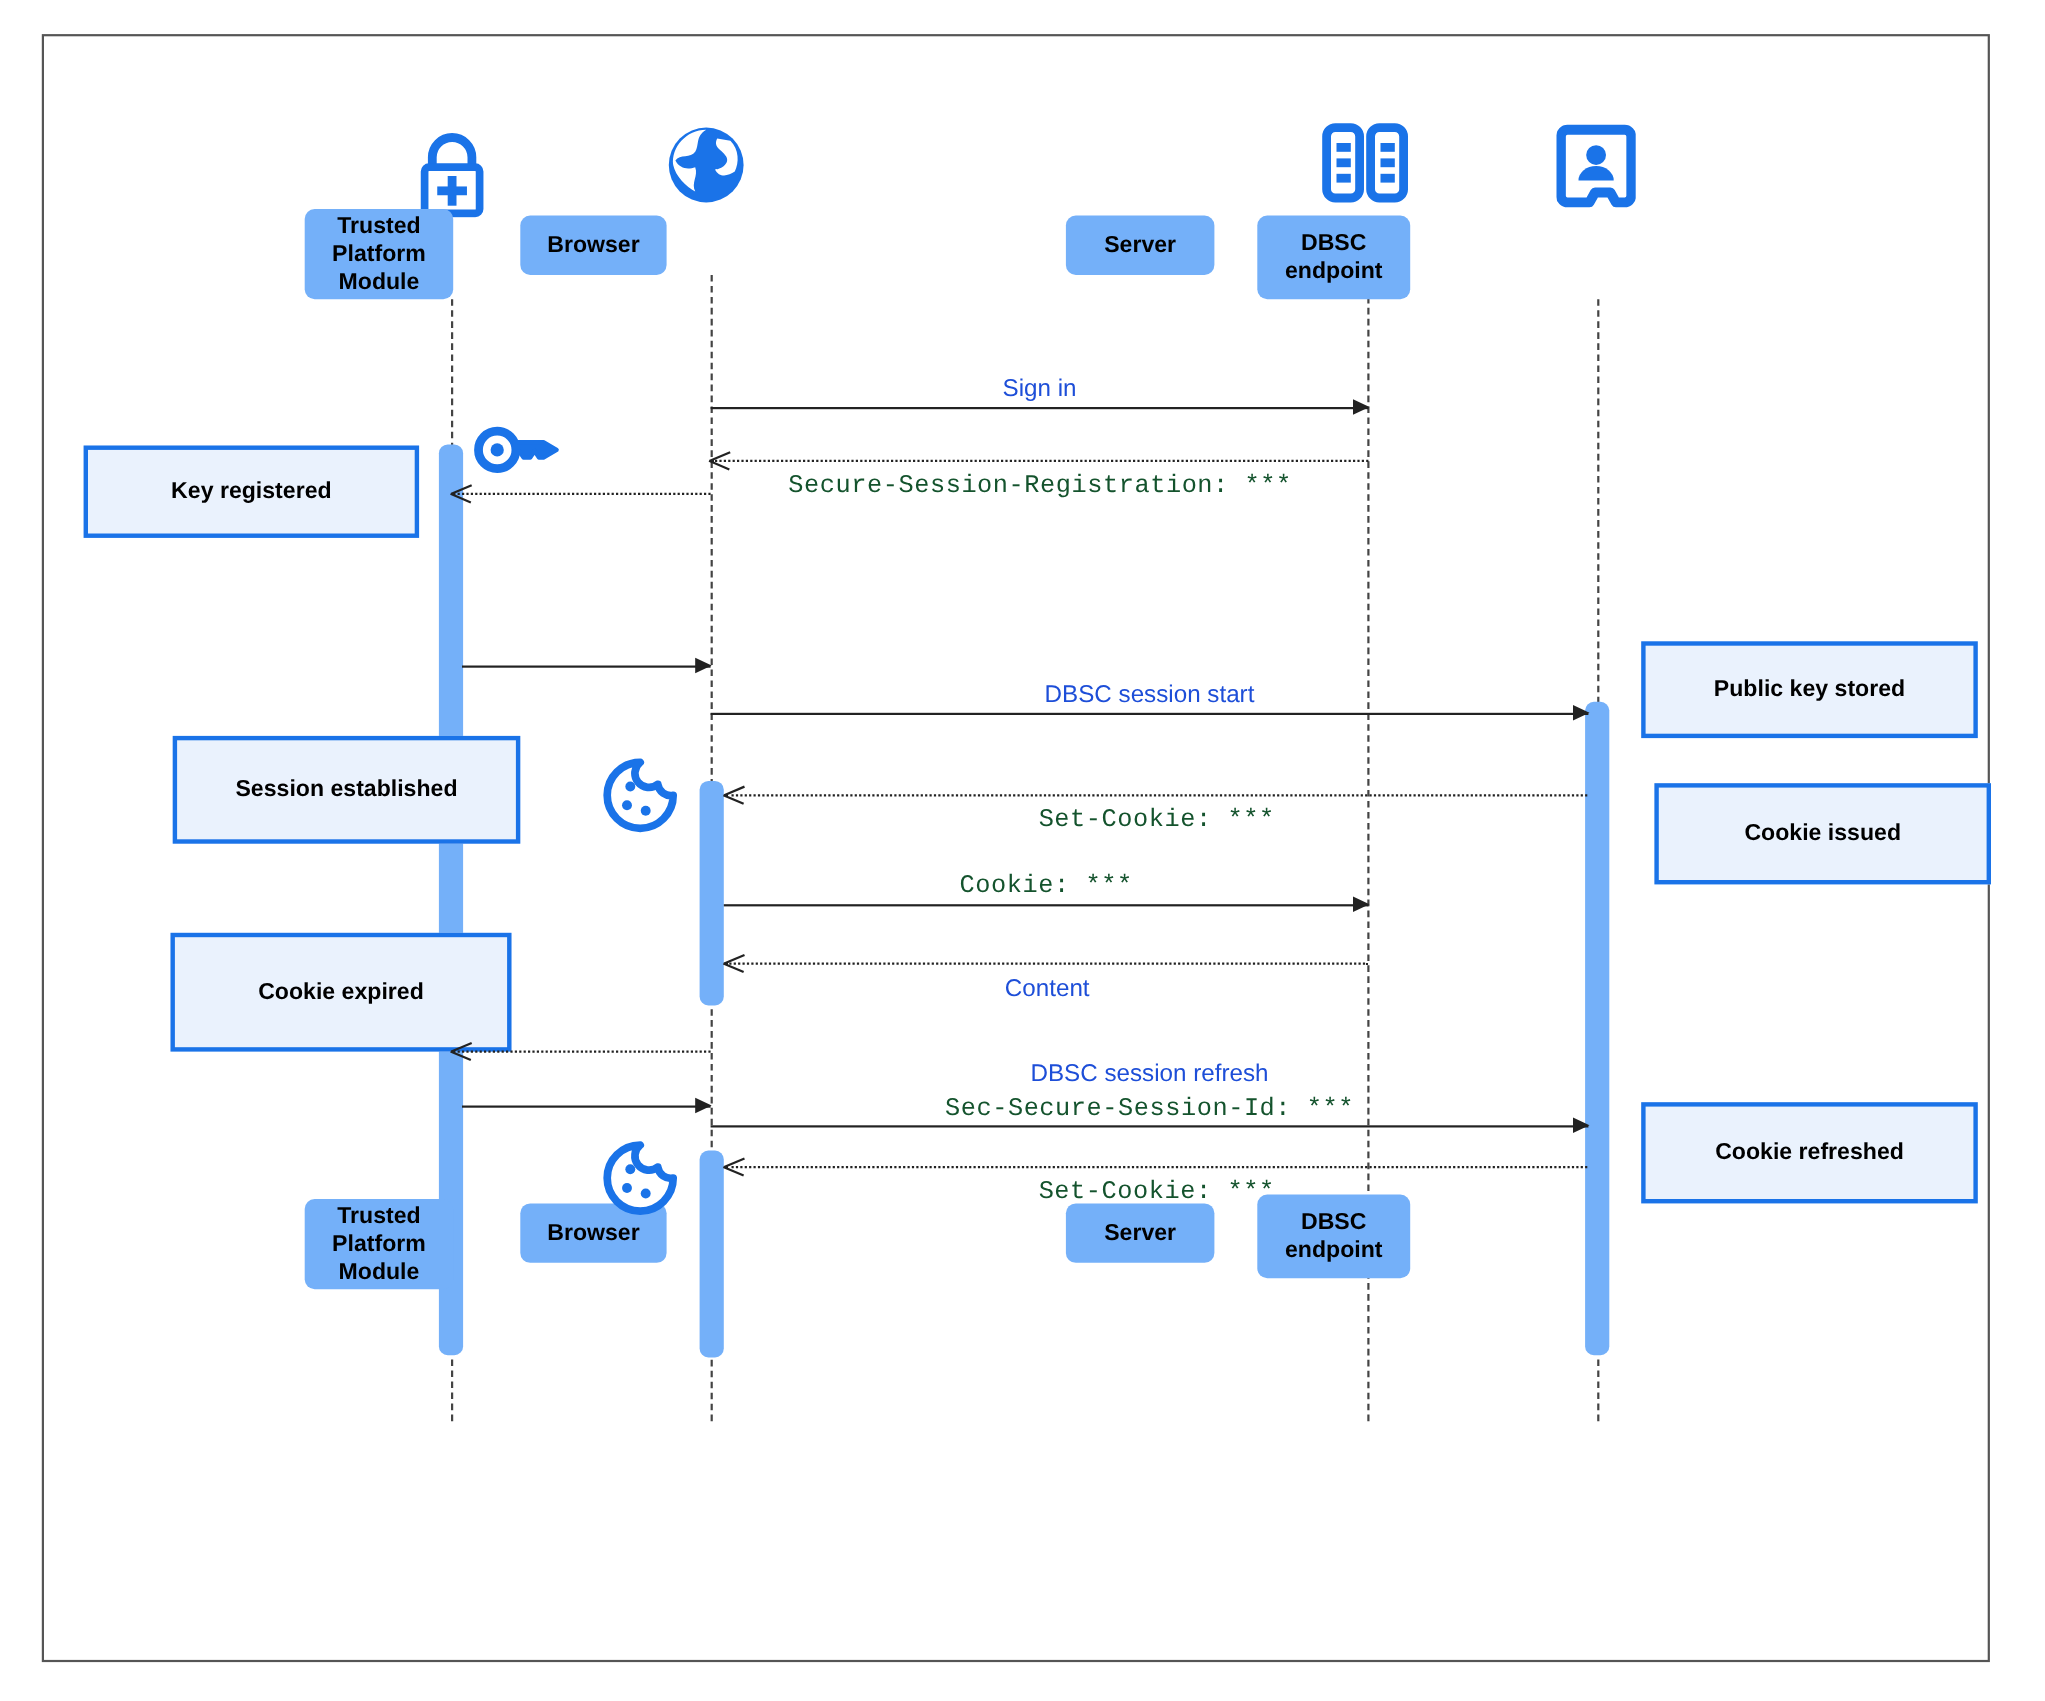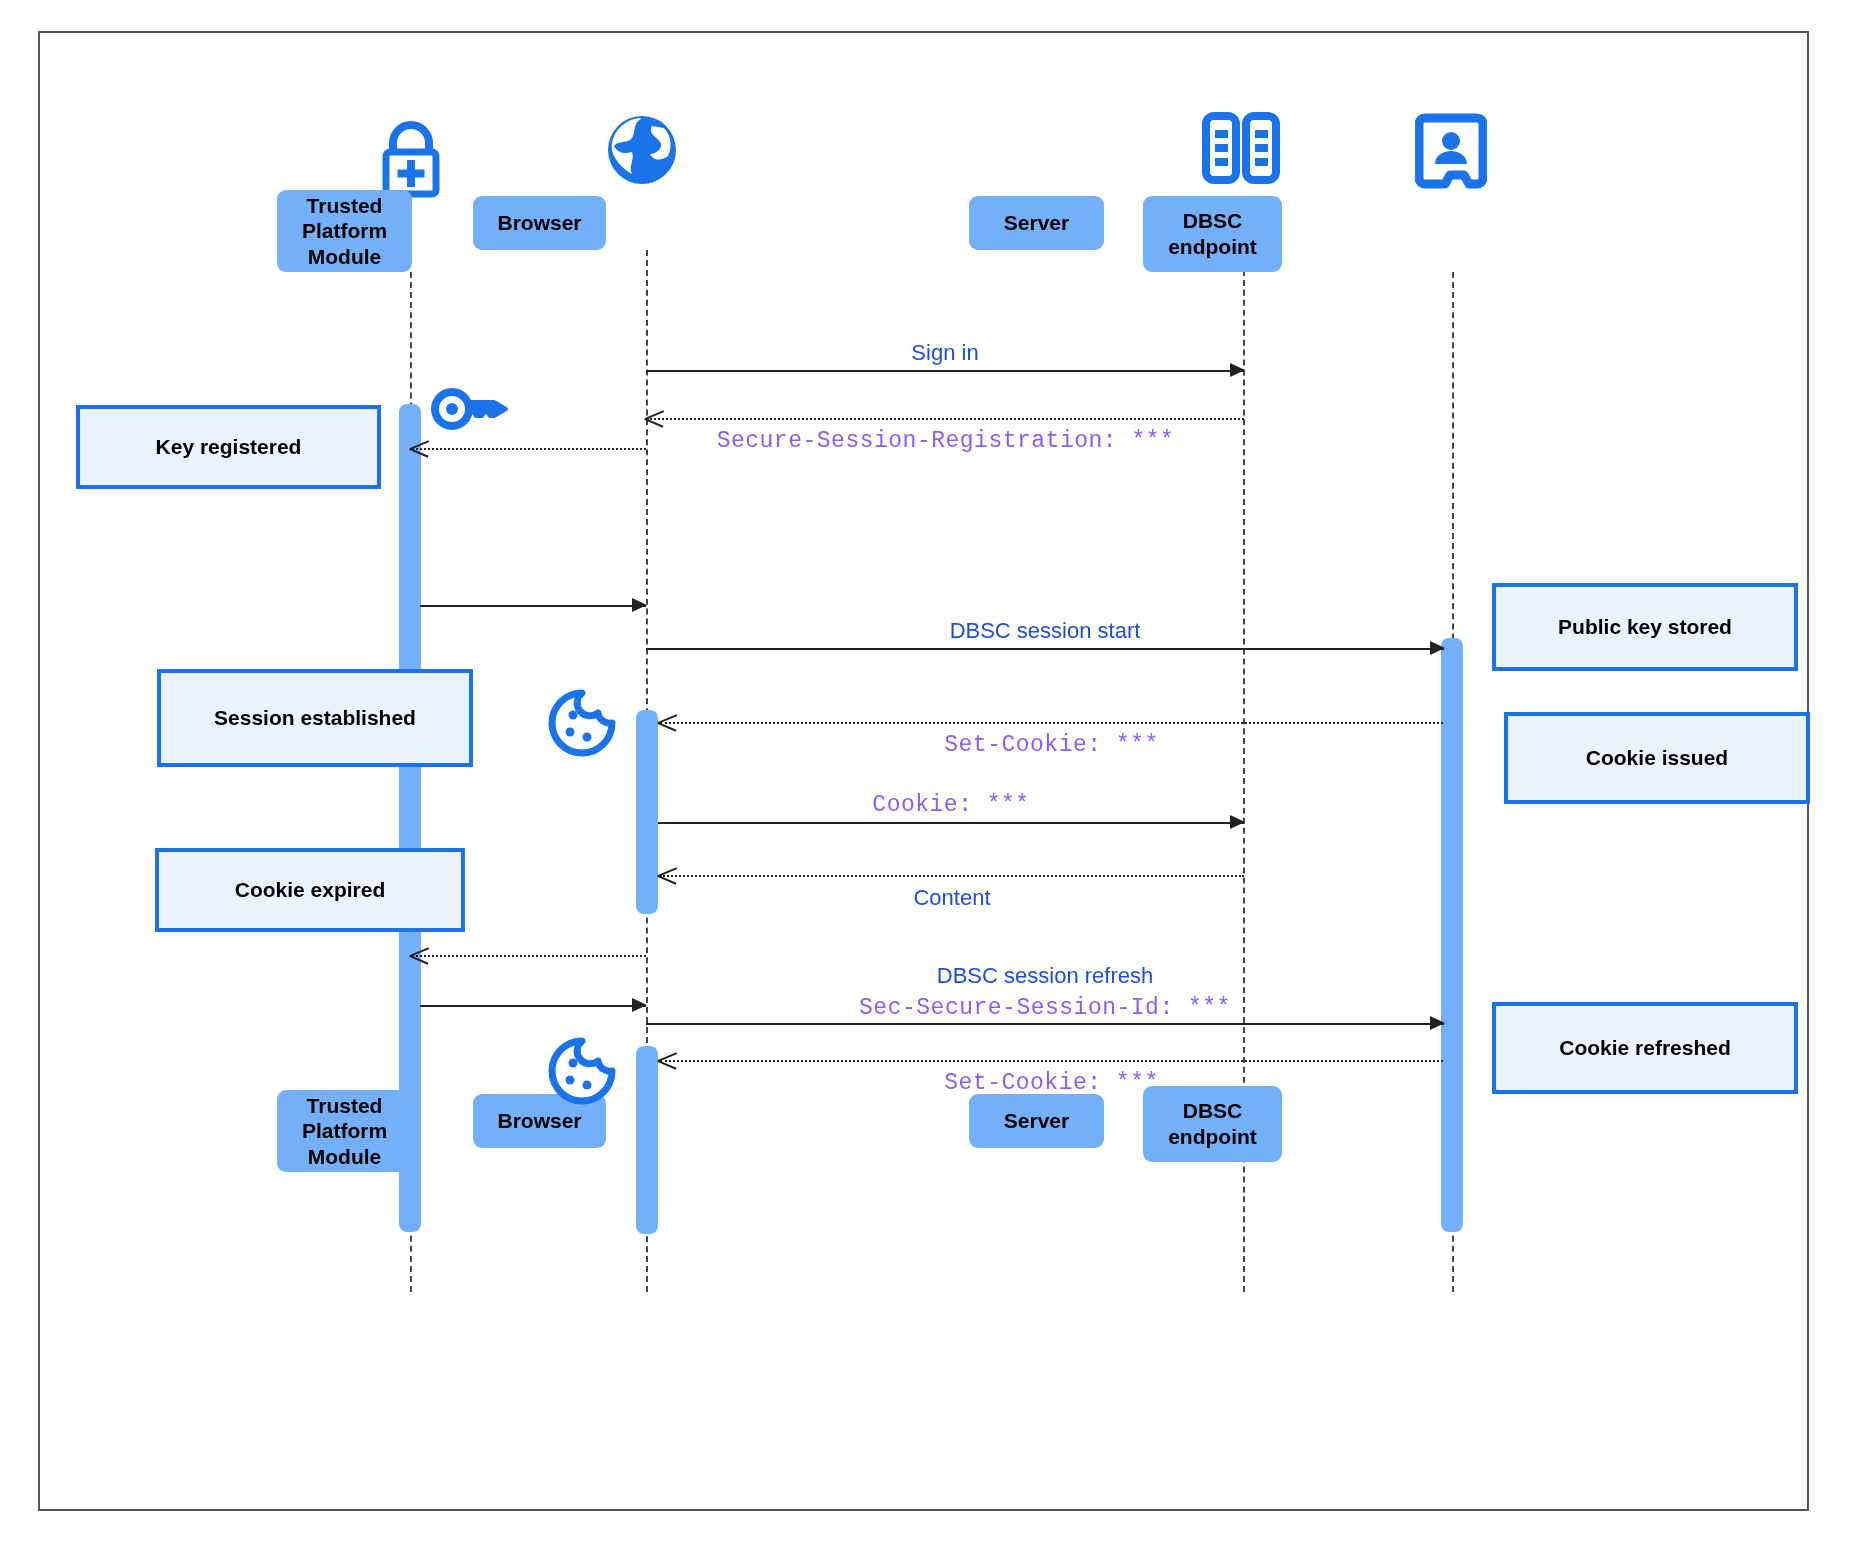--- a/index.html
+++ b/index.html
@@ -34,21 +34,21 @@
   
   .head-r{position:absolute;right:-1px;top:-7px;width:0;height:0;border-left:15px solid #222;border-top:7px solid transparent;border-bottom:7px solid transparent;}
   
   .head-l-open{position:absolute;left:-2px;top:-11px;width:22px;height:22px;}
   .head-l-open:before,.head-l-open:after{content:"";position:absolute;left:0;top:11px;width:20px;border-top:2px solid #222;transform-origin:0 0;}
   .head-l-open:before{transform:rotate(-23deg);}
   .head-l-open:after{transform:rotate(23deg);}
 
   
   .msg{position:absolute;text-align:center;color:#3a3a3a;font-size:22px;white-space:nowrap;}
-  .msg.mono{font-family:"Liberation Mono",monospace;font-size:23px;color:#8b5cf6;letter-spacing:.5px;}
+  .msg.mono{font-family:"Liberation Mono",monospace;font-size:23px;color:#14532d;letter-spacing:.5px;}
   .msg.plain{font-family:"Liberation Sans",sans-serif;color:#1d4ed8;}
 
   .icon{position:absolute;}
 </style>
 </head>
 <body>
 
 <div id="stage">
 
   <div class="frame"></div>
@@ -199,21 +199,21 @@
       <div class="head-r"></div>
   </div>
   <div class="msg mono" style="left:658px;top:792px;width:586px;">Cookie: ***</div>
 
   <div class="arrow dotted" style="left:660px;top:875px;width:584px;">
     <div class="ln"></div>
       <div class="head-l-open"></div>
   </div>
   <div class="msg plain" style="left:660px;top:885px;width:584px;">Content</div>
 
-  <div class="note" style="left:155px;top:848px;width:310px;height:84px;">
+  <div class="note" style="left:155px;top:848px;width:310px;height:108px;">
     <span>Cookie expired</span>
   </div>
 
   <div class="arrow dotted" style="left:412px;top:955px;width:234px;">
     <div class="ln"></div>
       <div class="head-l-open"></div>
   </div>
 
   <div class="arrow" style="left:420px;top:1005px;width:226px;">
     <div class="ln"></div>

